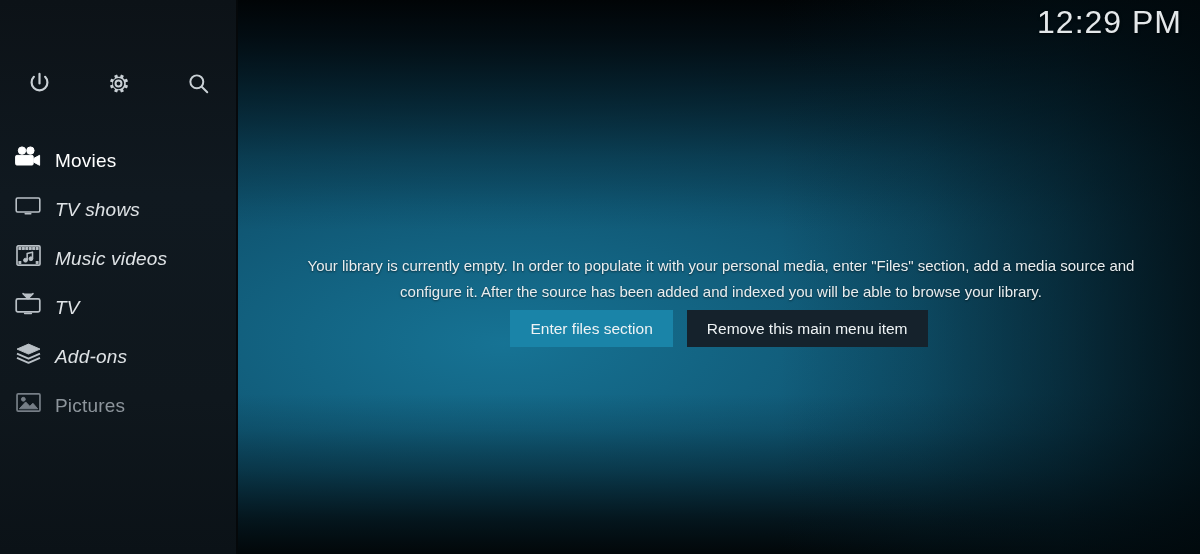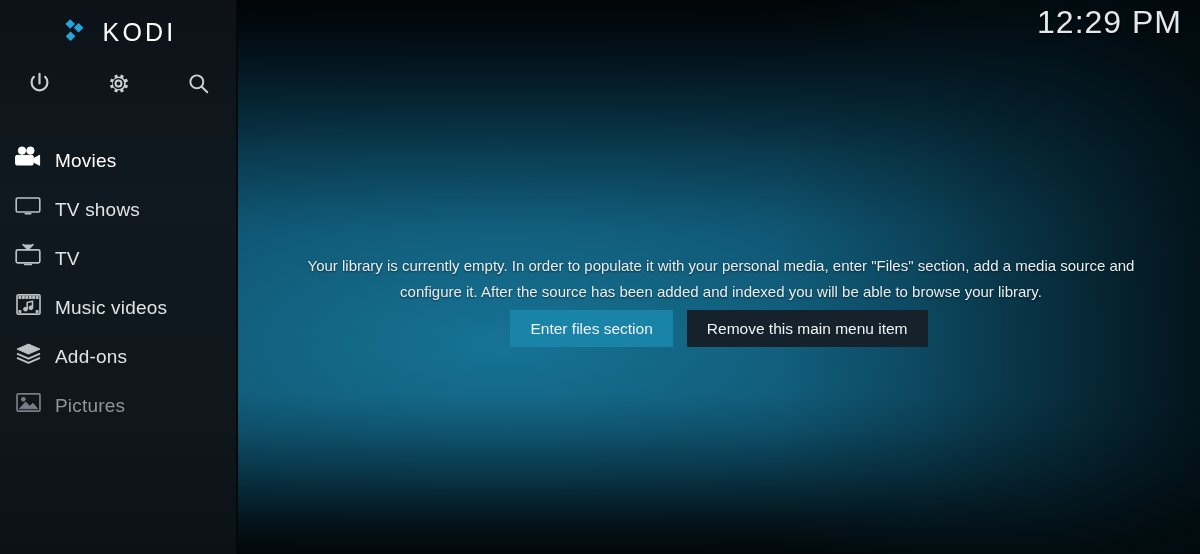--- a/index.html
+++ b/index.html
@@ -115,21 +115,21 @@
     display:flex; align-items:center; justify-content:center;
     margin-right:8px;
   }
   .mi-icon svg { display:block; }
   .mi-label {
     font-size:19px; font-weight:400;
     letter-spacing:0.2px;
     white-space:nowrap;
   }
   .menu-item.active .mi-label { color:#ffffff; }
-  .menu-item.normal .mi-label { color:#dfe3e6; }
+  .menu-item.normal .mi-label { color:#dfe3e6;font-style:italic; }
   .menu-item.dim .mi-label { color:#8d959c; }
   .menu-item.active .mi-icon svg { fill:#ffffff; stroke:#ffffff; }
   .menu-item.normal .mi-icon svg { fill:#b9c0c6; stroke:#b9c0c6; }
   .menu-item.dim .mi-icon svg { fill:#767e86; stroke:#767e86; }
 
   
   .content {
     position:absolute; left:238px; top:0;
     width:962px; height:554px;
   }
@@ -174,32 +174,20 @@
   <div class="content">
     <div class="empty-msg">Your library is currently empty. In order to populate it with your personal media, enter "Files" section, add a media source and configure it. After the source has been added and indexed you will be able to browse your library.</div>
     <div class="btn-row">
       <div class="btn primary">Enter files section</div>
       <div class="btn secondary">Remove this main menu item</div>
     </div>
   </div>
 
   <div class="sidebar">
 
-    <div class="logo-row">
-      <span class="logo-mark">
-        <svg viewBox="0 0 30 30" width="30" height="30">
-          <g fill="#24a5dc">
-            <path d="M8.2 2.2 L13.0 7.0 L8.2 11.8 L3.4 7.0 Z"></path>
-            <path d="M16.6 6.0 L21.4 10.8 L16.6 15.6 L11.8 10.8 Z"></path>
-            <path d="M8.6 14.4 L13.4 19.2 L8.6 24.0 L3.8 19.2 Z"></path>
-          </g>
-        </svg>
-      </span>
-      <span class="logo-text">KODI</span>
-    </div>
 
     <div class="toprow">
       <div class="tb">
         <span>
           <svg viewBox="0 0 24 24" width="25" height="25">
             <path d="M12 2.8 v9.2" stroke="#c9d0d5" stroke-width="2.1" fill="none" stroke-linecap="round"></path>
             <path d="M6.6 5.6 a7.6 7.6 0 1 0 10.8 0" stroke="#c9d0d5" stroke-width="2.1" fill="none" stroke-linecap="round"></path>
           </svg>
         </span>
       </div>
@@ -238,31 +226,20 @@
       <div class="menu-item normal">
         <span class="mi-icon">
           <svg viewBox="0 0 28 22" width="28" height="22" fill="none">
             <rect x="2.2" y="3.0" width="23.6" height="14.0" rx="1.4" stroke="currentColor" style="stroke:inherit" stroke-width="1.6" fill="none"></rect>
             <path d="M11.2 18.8 h5.6" stroke="currentColor" style="stroke:inherit" stroke-width="1.6" stroke-linecap="round"></path>
           </svg>
         </span>
         <span class="mi-label">TV shows</span>
       </div>
 
-
-      <div class="menu-item normal">
-        <span class="mi-icon">
-          <svg viewBox="0 0 28 24" width="28" height="24" fill="none">
-            <path d="M9.0 1.6 L14.0 6.6 L19.0 1.6" stroke="currentColor" style="stroke:inherit" stroke-width="1.5" stroke-linecap="round"></path>
-            <rect x="2.2" y="6.8" width="23.6" height="13.0" rx="1.6" stroke="currentColor" style="stroke:inherit" stroke-width="1.7" fill="none"></rect>
-            <path d="M10.6 21.6 h6.8" stroke="currentColor" style="stroke:inherit" stroke-width="1.5" stroke-linecap="round"></path>
-          </svg>
-        </span>
-        <span class="mi-label">TV</span>
-      </div>
 
       <div class="menu-item normal">
         <span class="mi-icon">
           <svg viewBox="0 0 28 24" width="27" height="23">
             <rect x="2.0" y="2.0" width="24.0" height="20.0" rx="1.2" stroke="currentColor" style="stroke:inherit" stroke-width="1.7" fill="none"></rect>
             <g>
               <rect x="4.0" y="3.7" width="2.0" height="2.0"></rect>
               <rect x="7.6" y="3.7" width="2.0" height="2.0"></rect>
               <rect x="11.2" y="3.7" width="2.0" height="2.0"></rect>
               <rect x="14.8" y="3.7" width="2.0" height="2.0"></rect>
@@ -272,20 +249,31 @@
               <rect x="22.0" y="18.3" width="2.0" height="2.0"></rect>
             </g>
             <path d="M12.6 16.6 v-6.6 l5.6 -1.5 v6.6" stroke="currentColor" style="stroke:inherit" stroke-width="1.6" fill="none" stroke-linejoin="round"></path>
             <circle cx="10.9" cy="16.9" r="2.0"></circle>
             <circle cx="16.5" cy="15.4" r="2.0"></circle>
           </svg>
         </span>
         <span class="mi-label">Music videos</span>
       </div>
 
+      <div class="menu-item normal">
+        <span class="mi-icon">
+          <svg viewBox="0 0 28 24" width="28" height="24" fill="none">
+            <path d="M9.0 1.6 L14.0 6.6 L19.0 1.6" stroke="currentColor" style="stroke:inherit" stroke-width="1.5" stroke-linecap="round"></path>
+            <rect x="2.2" y="6.8" width="23.6" height="13.0" rx="1.6" stroke="currentColor" style="stroke:inherit" stroke-width="1.7" fill="none"></rect>
+            <path d="M10.6 21.6 h6.8" stroke="currentColor" style="stroke:inherit" stroke-width="1.5" stroke-linecap="round"></path>
+          </svg>
+        </span>
+        <span class="mi-label">TV</span>
+      </div>
+
 
 
       <div class="menu-item normal">
         <span class="mi-icon">
           <svg viewBox="0 0 28 24" width="27" height="23">
             <path d="M14.0 2.2 L26.0 7.4 L14.0 12.6 L2.0 7.4 Z"></path>
             <path d="M2.0 12.2 L14.0 17.4 L26.0 12.2" stroke="currentColor" style="stroke:inherit" stroke-width="2.0" fill="none" stroke-linejoin="round"></path>
             <path d="M2.0 16.6 L14.0 21.8 L26.0 16.6" stroke="currentColor" style="stroke:inherit" stroke-width="2.0" fill="none" stroke-linejoin="round"></path>
           </svg>
         </span>

